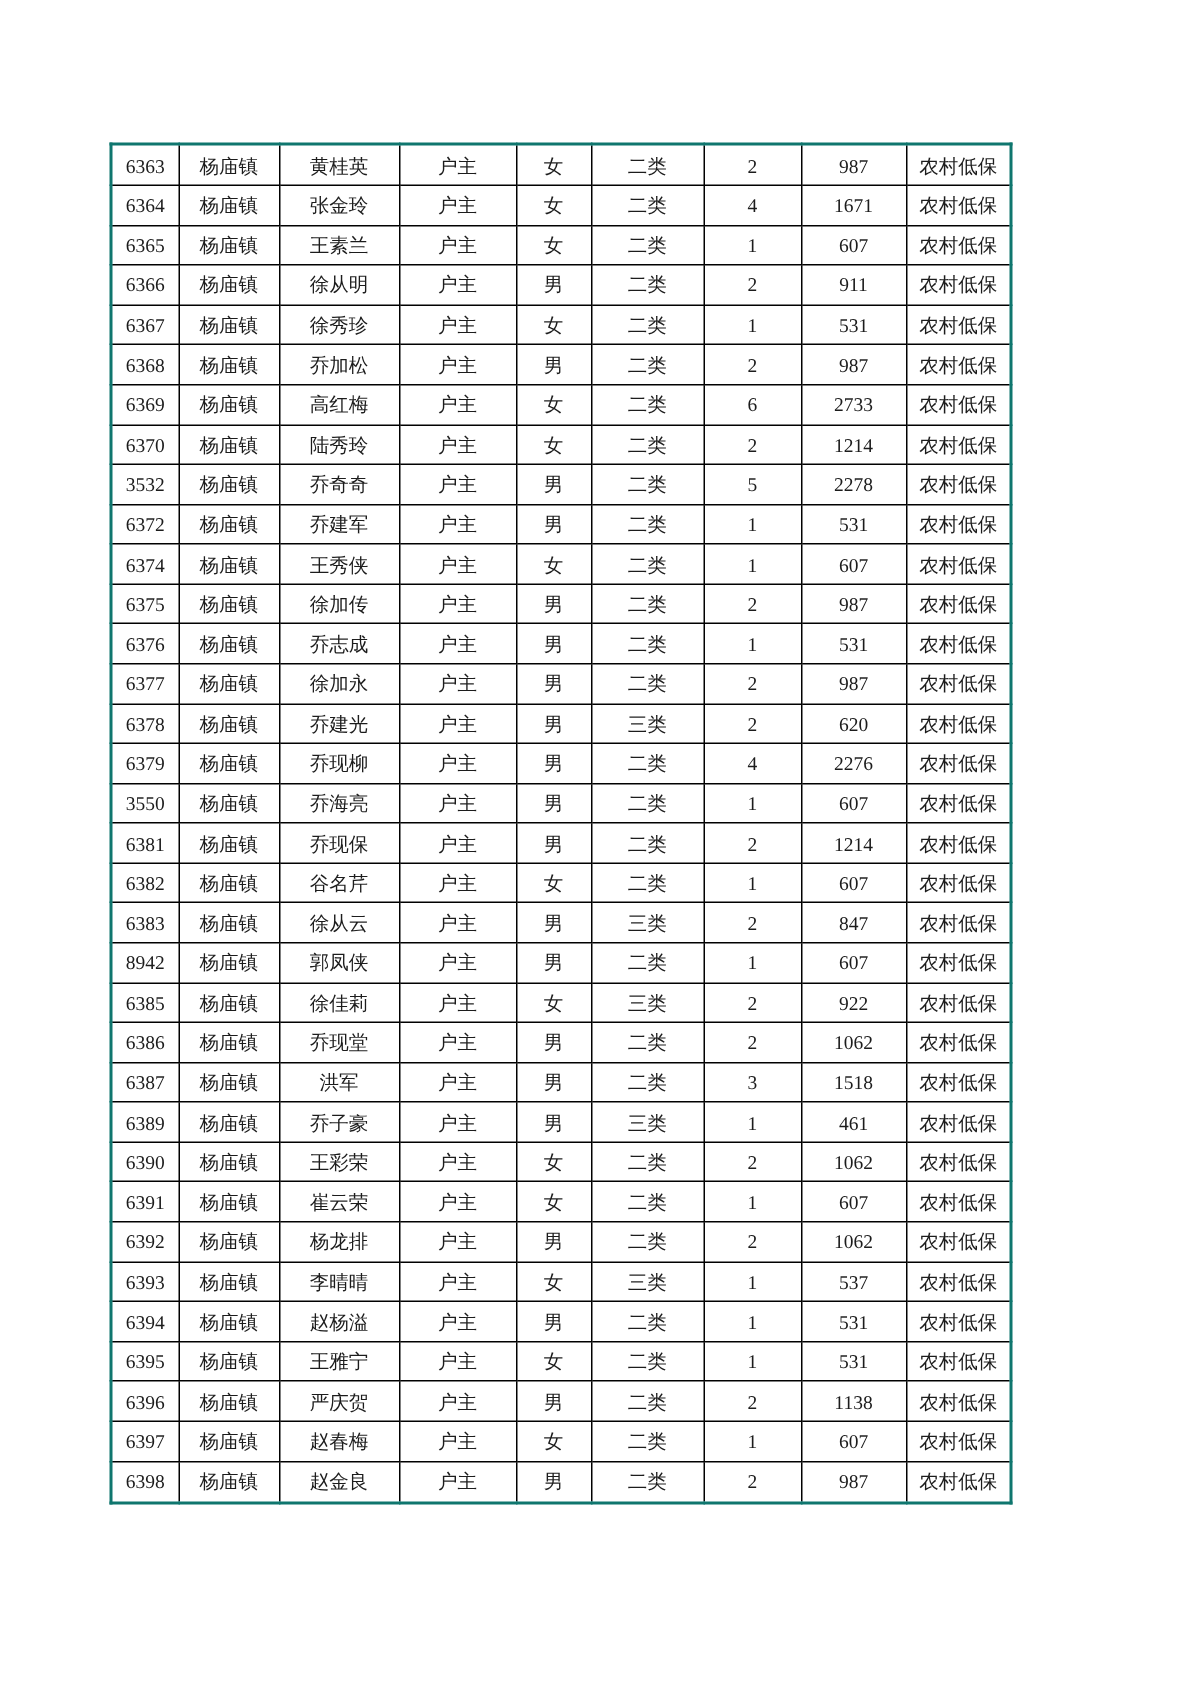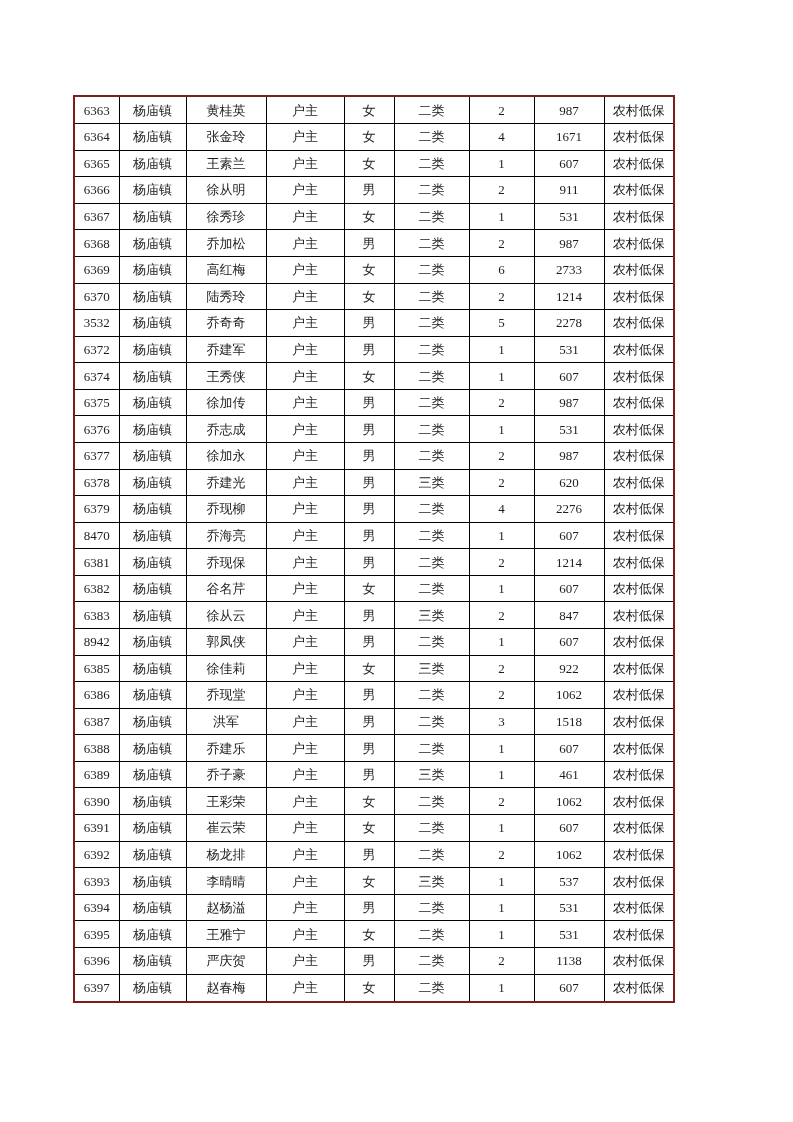--- a/index.html
+++ b/index.html
@@ -16,21 +16,21 @@
     font-family: "Liberation Serif", "DejaVu Serif", serif;
   }
   table.welfare {
     position: absolute;
     left: 73px;
     top: 95px;
     width: 601px;
     height: 908px;
     border-collapse: collapse;
     table-layout: fixed;
-    border: 2px solid #7f1d1d;
+    border: 2px solid #0f766e;
   }
   table.welfare td {
     border: 1px solid #000000;
     text-align: center;
     vertical-align: middle;
     font-size: 13px;
     color: #1c1c1c;
     padding: 0;
     overflow: hidden;
     white-space: nowrap;
@@ -233,21 +233,21 @@
           <td>杨庙镇</td>
           <td>乔现柳</td>
           <td>户主</td>
           <td>男</td>
           <td>二类</td>
           <td>4</td>
           <td>2276</td>
           <td>农村低保</td>
         </tr>
         <tr>
-          <td>8470</td>
+          <td>3550</td>
           <td>杨庙镇</td>
           <td>乔海亮</td>
           <td>户主</td>
           <td>男</td>
           <td>二类</td>
           <td>1</td>
           <td>607</td>
           <td>农村低保</td>
         </tr>
         <tr>
@@ -321,31 +321,20 @@
           <td>杨庙镇</td>
           <td>洪军</td>
           <td>户主</td>
           <td>男</td>
           <td>二类</td>
           <td>3</td>
           <td>1518</td>
           <td>农村低保</td>
         </tr>
         <tr>
-          <td>6388</td>
-          <td>杨庙镇</td>
-          <td>乔建乐</td>
-          <td>户主</td>
-          <td>男</td>
-          <td>二类</td>
-          <td>1</td>
-          <td>607</td>
-          <td>农村低保</td>
-        </tr>
-        <tr>
           <td>6389</td>
           <td>杨庙镇</td>
           <td>乔子豪</td>
           <td>户主</td>
           <td>男</td>
           <td>三类</td>
           <td>1</td>
           <td>461</td>
           <td>农村低保</td>
         </tr>
@@ -428,17 +417,28 @@
         </tr>
         <tr>
           <td>6397</td>
           <td>杨庙镇</td>
           <td>赵春梅</td>
           <td>户主</td>
           <td>女</td>
           <td>二类</td>
           <td>1</td>
           <td>607</td>
+          <td>农村低保</td>
+        </tr>
+        <tr>
+          <td>6398</td>
+          <td>杨庙镇</td>
+          <td>赵金良</td>
+          <td>户主</td>
+          <td>男</td>
+          <td>二类</td>
+          <td>2</td>
+          <td>987</td>
           <td>农村低保</td>
         </tr>
       </tbody>
   </table>
 </div>
 
 </body></html>

